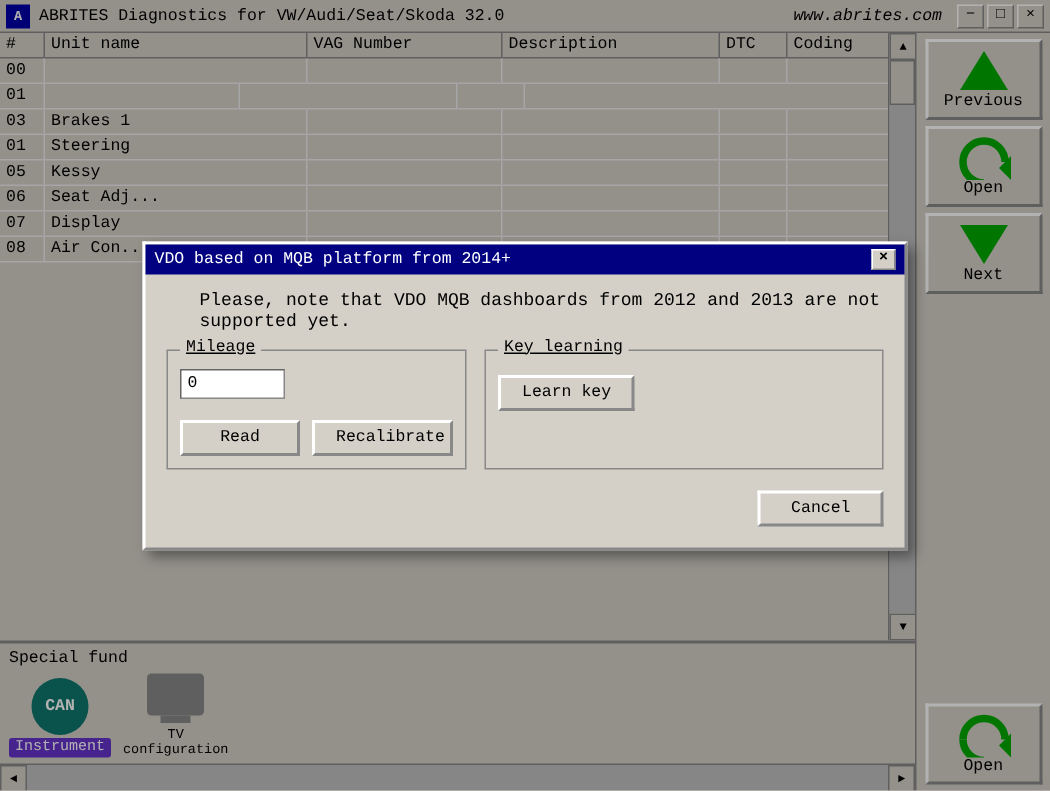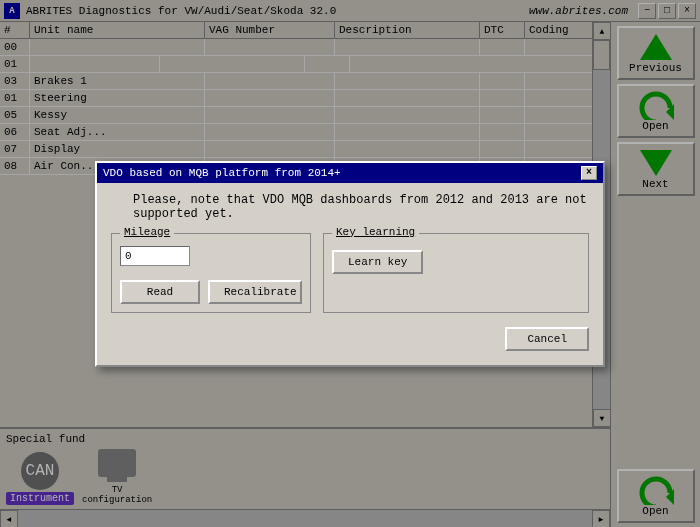--- a/index.html
+++ b/index.html
@@ -354,21 +354,21 @@
         </div>
         <div class="v-scroll-btn" style="margin-top:auto;">▼</div>
       </div>
     </div>
 
     <div class="bottom-section">
       <div style="font-size:11px;margin-bottom:4px;">Special fund</div>
       <div style="display:flex;gap:8px;align-items:flex-end;">
 
         <div style="display:flex;flex-direction:column;align-items:center;">
-          <div style="width:38px;height:38px;background:#737373;border-radius:50%;display:flex;align-items:center;justify-content:center;color:white;font-size:16px;font-weight:normal;margin-bottom:2px;">CAN</div>
+          <div style="width:38px;height:38px;background:#0f766e;border-radius:50%;display:flex;align-items:center;justify-content:center;color:white;font-size:11px;font-weight:bold;margin-bottom:2px;">CAN</div>
           <div style="background:#6633cc;color:white;padding:1px 4px;font-size:10px;border-radius:2px;">Instrument</div>
         </div>
 
         <div style="display:flex;flex-direction:column;align-items:center;">
           <div style="width:38px;height:28px;background:#888;border-radius:3px;margin-bottom:2px;position:relative;">
             <div style="position:absolute;bottom:-5px;left:50%;transform:translateX(-50%);width:20px;height:5px;background:#888;"></div>
           </div>
           <div style="font-size:9px;text-align:center;margin-top:6px;">TV<br>configuration</div>
         </div>
       </div>

